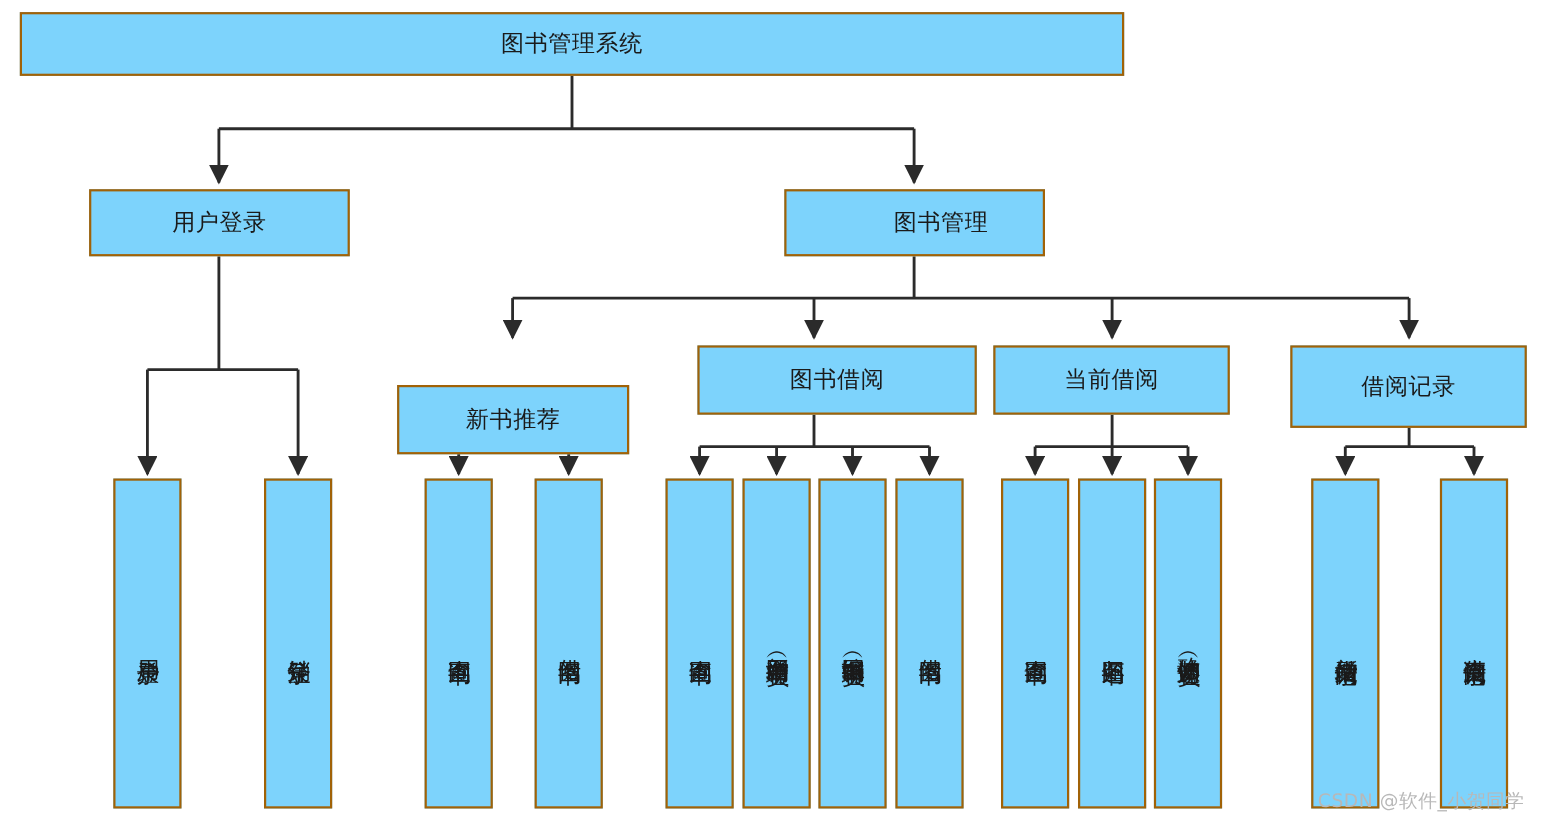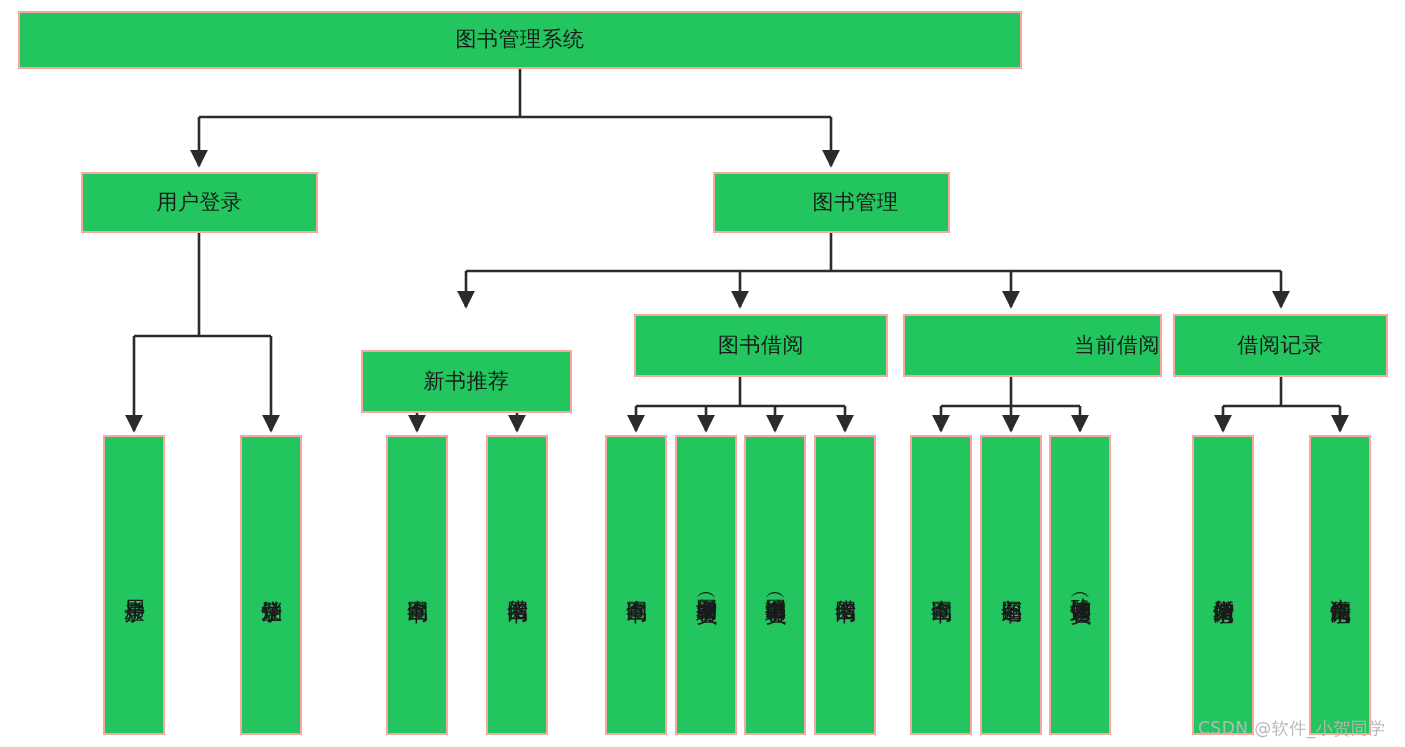--- a/index.html
+++ b/index.html
@@ -22,22 +22,22 @@
     position: absolute;
     left: 0;
     top: 0;
     width: 1405px;
     height: 747px;
     pointer-events: none;
   }
   .node {
     position: absolute;
     box-sizing: border-box;
-    border: 2px solid #fca5a5;
-    background: #22c55e;
+    border: 2px solid #a16207;
+    background: #7dd3fc;
     display: flex;
     align-items: center;
     justify-content: center;
     color: #1a1a1a;
   }
   .node.horiz {
     font-size: 21px;
     line-height: 1.2;
     letter-spacing: 0.5px;
   }
@@ -133,25 +133,25 @@
   </div>
 
   <div class="node horiz" style="left:361px; top:314px; width:211px; height:63px;margin-top:36px;">
     <span>新书推荐</span>
   </div>
 
   <div class="node horiz" style="left:634px; top:314px; width:254px; height:63px;">
     <span>图书借阅</span>
   </div>
 
-  <div class="node horiz" style="left:903px; top:314px; width:259px; height:63px;justify-content:flex-end;">
+  <div class="node horiz" style="left:903px; top:314px; width:215px; height:63px;">
     <span>当前借阅</span>
   </div>
 
-  <div class="node horiz" style="left:1173px; top:314px; width:215px; height:63px;">
+  <div class="node horiz" style="left:1173px; top:314px; width:215px; height:75px;">
     <span>借阅记录</span>
   </div>
 
   <div class="node vert" style="left:103px; top:435px; width:62px; height:300px;">
     <span>用户登录</span>
   </div>
 
   <div class="node vert" style="left:240px; top:435px; width:62px; height:300px;">
     <span>注销登录</span>
   </div>

